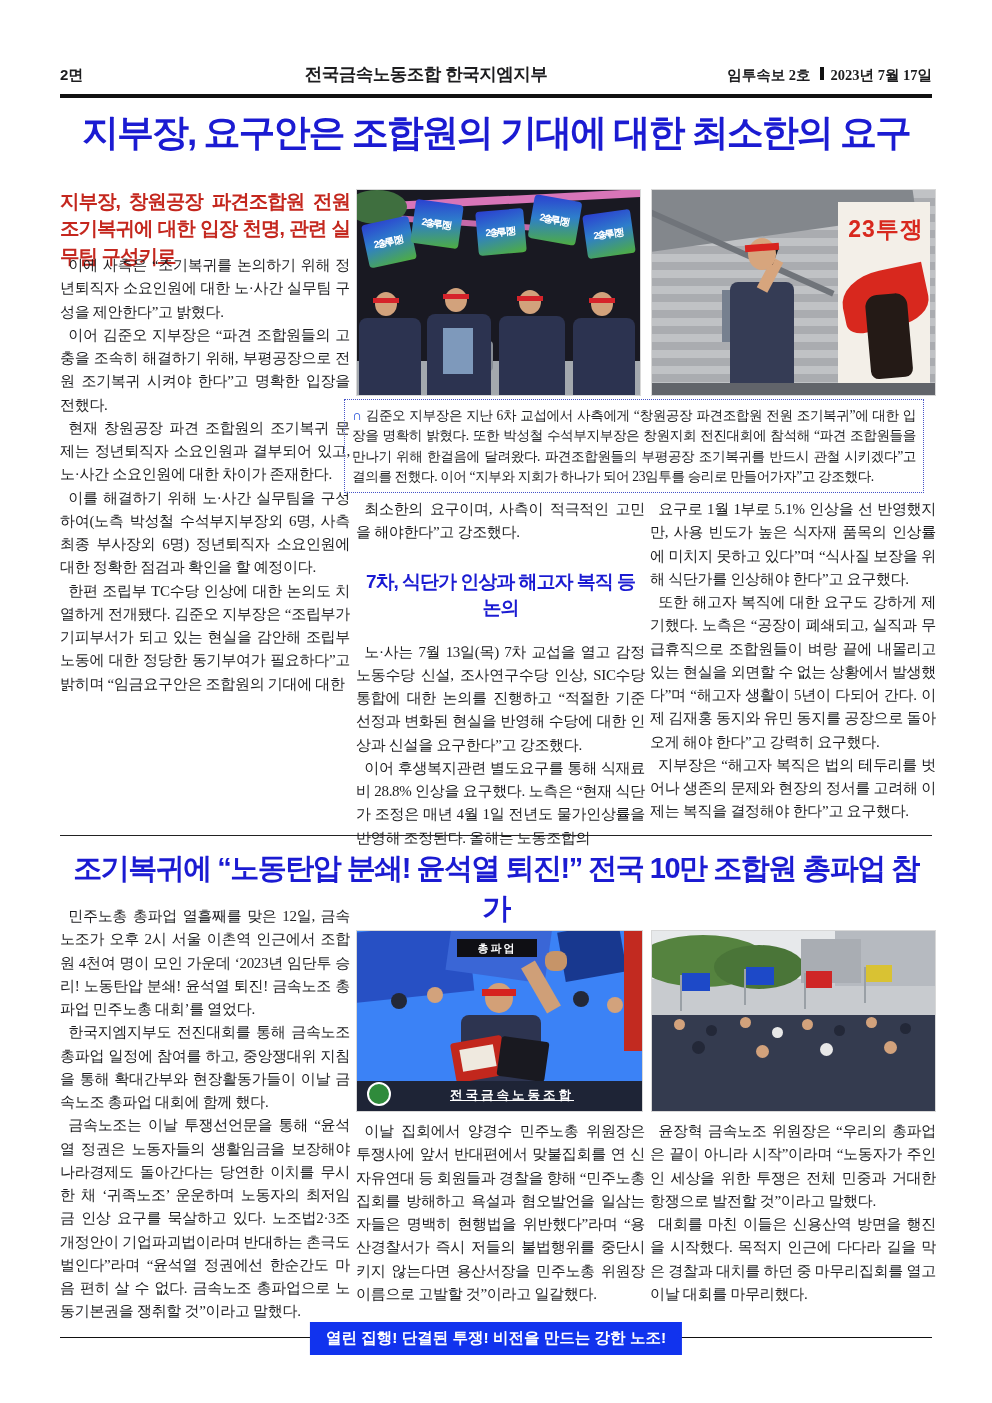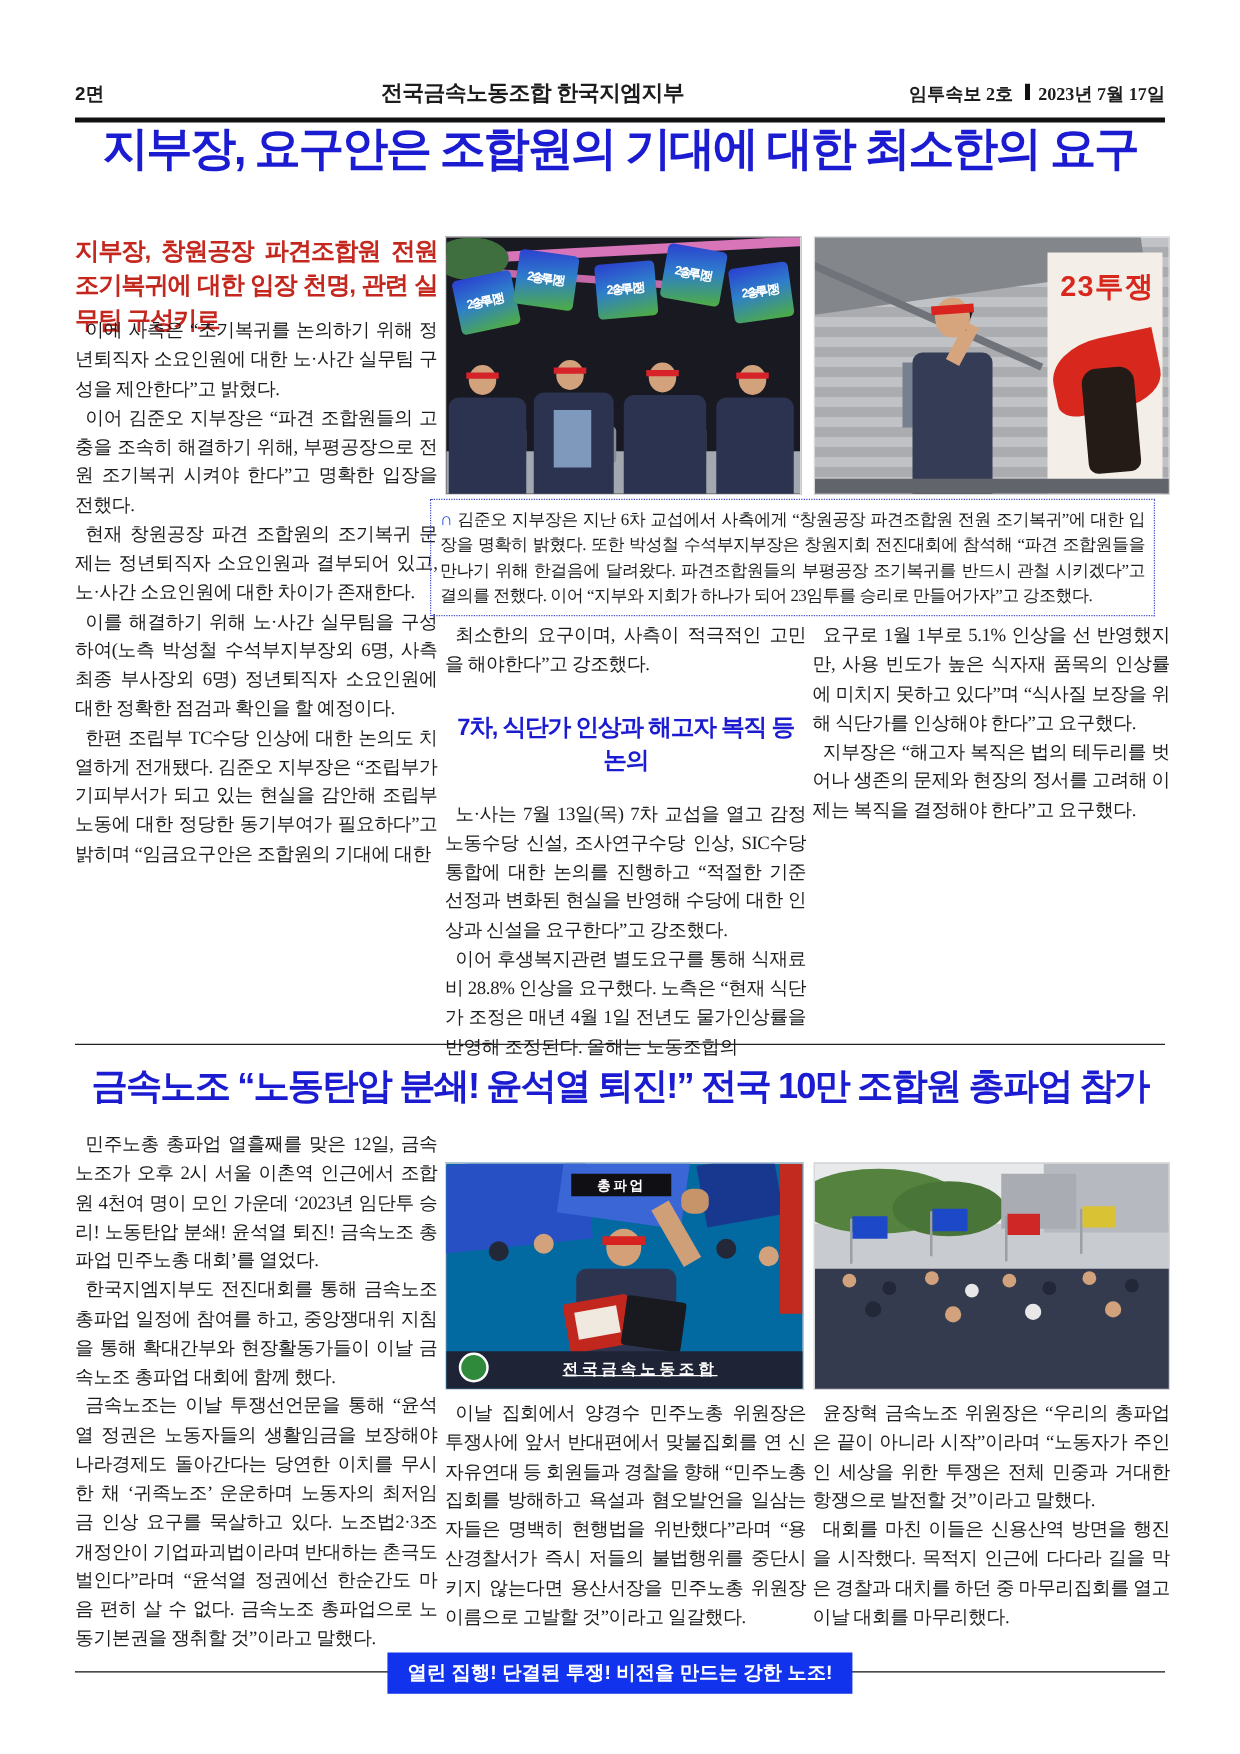--- a/index.html
+++ b/index.html
@@ -10,21 +10,21 @@
 
   
   .header-row{left:60px;top:62px;width:872px;display:flex;align-items:baseline;}
   .page-num{width:120px;font-size:15px;font-weight:bold;}
   .masthead{flex:1;text-align:center;font-size:17.5px;font-weight:900;letter-spacing:-0.5px;}
   .issue-wrap{width:260px;text-align:right;font-size:14.5px;font-weight:bold;white-space:nowrap;font-family:Liberation Serif, serif;}
   .issue-sep{display:inline-block;width:4px;height:13px;background:#111;margin:0 7px 0 9px;}
   .top-rule{left:60px;top:94px;width:872px;height:4px;background:#111;}
 
   
-  .headline1{left:60px;top:98px;width:872px;text-align:center;color:#1b1bd2;
+  .headline1{left:60px;top:112px;width:872px;text-align:center;color:#1b1bd2;
              font-weight:900;font-size:37px;letter-spacing:-2px;line-height:1.15;}
   .headline2{left:60px;top:849px;width:872px;text-align:center;color:#1b1bd2;
              font-weight:900;font-size:29px;letter-spacing:-1.5px;}
 
   
   .col{position:absolute;}
   .para{text-align:justify;text-indent:0.55em;font-size:15px;line-height:1.55;
         letter-spacing:-0.3px;word-break:break-all;margin:0;}
   .sidebar-head{color:#c4271e;font-weight:800;font-size:19.5px;line-height:1.4;
                 letter-spacing:-1px;text-align:justify;word-break:break-all;}
@@ -145,34 +145,35 @@
 
 <div class="col" style="left:356px;top:498px;width:289px;">
   <p class="para">최소한의 요구이며, 사측이 적극적인 고민을 해야한다”고 강조했다.</p>
   <div class="crosshead sans">7차, 식단가 인상과 해고자 복직 등 논의</div>
   <p class="para">노·사는 7월 13일(목) 7차 교섭을 열고 감정노동수당 신설, 조사연구수당 인상, SIC수당 통합에 대한 논의를 진행하고 “적절한 기준 선정과 변화된 현실을 반영해 수당에 대한 인상과 신설을 요구한다”고 강조했다.</p>
   <p class="para">이어 후생복지관련 별도요구를 통해 식재료비 28.8% 인상을 요구했다. 노측은 “현재 식단가 조정은 매년 4월 1일 전년도 물가인상률을 반영해 조정된다. 올해는 노동조합의</p>
 </div>
 
 <div class="col" style="left:650px;top:498px;width:286px;">
   <p class="para">요구로 1월 1부로 5.1% 인상을 선 반영했지만, 사용 빈도가 높은 식자재 품목의 인상률에 미치지 못하고 있다”며 “식사질 보장을 위해 식단가를 인상해야 한다”고 요구했다.</p>
+  <p class="para">또한 해고자 복직에 대한 요구도 강하게 제기했다. 노측은 “공장이 폐쇄되고, 실직과 무급휴직으로 조합원들이 벼랑 끝에 내몰리고 있는 현실을 외면할 수 없는 상황에서 발생했다”며 “해고자 생활이 5년이 다되어 간다. 이제 김재홍 동지와 유민 동지를 공장으로 돌아오게 해야 한다”고 강력히 요구했다.</p>
   <p class="para">지부장은 “해고자 복직은 법의 테두리를 벗어나 생존의 문제와 현장의 정서를 고려해 이제는 복직을 결정해야 한다”고 요구했다.</p>
 </div>
 
 <div class="abs divider"></div>
 
-<div class="abs headline2 sans">금속노조 “노동탄압 분쇄! 윤석열 퇴진!” 전국 10만 조합원 총파업 참가</div>
+<div class="abs headline2 sans">조기복귀에 “노동탄압 분쇄! 윤석열 퇴진!” 전국 10만 조합원 총파업 참가</div>
 
 <div class="col" style="left:60px;top:905px;width:290px;">
   <p class="para">민주노총 총파업 열흘째를 맞은 12일, 금속노조가 오후 2시 서울 이촌역 인근에서 조합원 4천여 명이 모인 가운데 ‘2023년 임단투 승리! 노동탄압 분쇄! 윤석열 퇴진! 금속노조 총파업 민주노총 대회’를 열었다.</p>
   <p class="para">한국지엠지부도 전진대회를 통해 금속노조 총파업 일정에 참여를 하고, 중앙쟁대위 지침을 통해 확대간부와 현장활동가들이 이날 금속노조 총파업 대회에 함께 했다.</p>
   <p class="para">금속노조는 이날 투쟁선언문을 통해 “윤석열 정권은 노동자들의 생활임금을 보장해야 나라경제도 돌아간다는 당연한 이치를 무시한 채 ‘귀족노조’ 운운하며 노동자의 최저임금 인상 요구를 묵살하고 있다. 노조법2·3조 개정안이 기업파괴법이라며 반대하는 촌극도 벌인다”라며 “윤석열 정권에선 한순간도 마음 편히 살 수 없다. 금속노조 총파업으로 노동기본권을 쟁취할 것”이라고 말했다.</p>
 </div>
 
-<div class="photo" style="left:356px;top:930px;width:287px;height:182px;background:#0369a1;">
+<div class="photo" style="left:356px;top:930px;width:287px;height:182px;background:#3b82f6;">
   <div style="left:-6px;top:-4px;width:120px;height:70px;background:#2750c4;transform:rotate(-6deg);"></div>
   <div style="left:92px;top:-12px;width:100px;height:58px;background:#3a66d6;transform:rotate(8deg);"></div>
   <div style="left:204px;top:-4px;width:62px;height:50px;background:#18388f;transform:rotate(-10deg);"></div>
   <div style="right:0;top:0;width:18px;height:120px;background:#c22a20;"></div>
   <div class="sans" style="left:100px;top:8px;width:80px;height:18px;background:#0f0f14;color:#fff;font-weight:800;font-size:11px;display:flex;align-items:center;justify-content:center;letter-spacing:2px;">총파업</div>
   <div class="head" style="left:34px;top:62px;width:16px;height:16px;background:#232838;"></div>
   <div class="head" style="left:70px;top:56px;width:16px;height:16px;"></div>
   <div class="head" style="left:216px;top:60px;width:16px;height:16px;background:#232838;"></div>
   <div class="head" style="left:250px;top:66px;width:16px;height:16px;"></div>
   <div style="left:176px;top:30px;width:16px;height:52px;background:#cf9f78;transform:rotate(-30deg);"></div>

